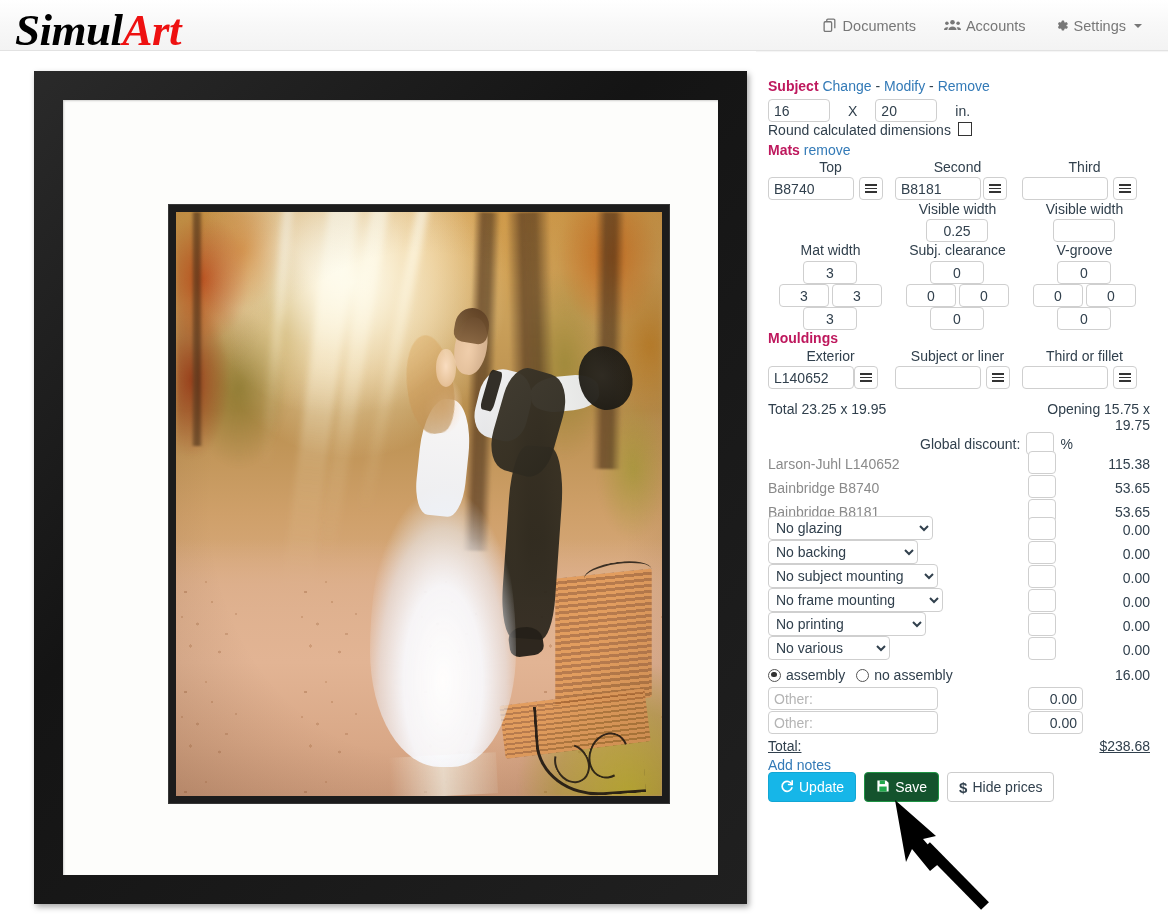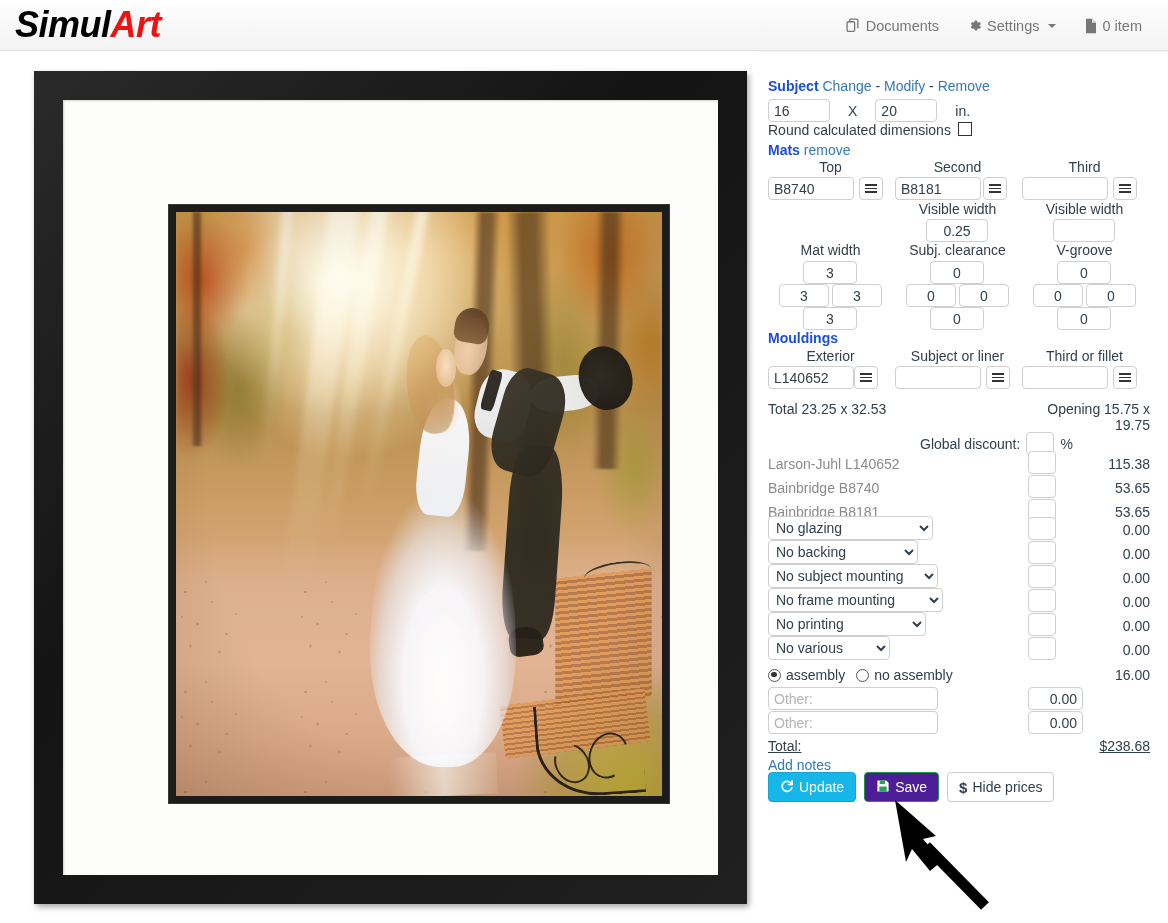--- a/index.html
+++ b/index.html
@@ -16,22 +16,22 @@
   
   .navbar {
     position: absolute; top: 0; left: 0;
     width: 1168px; height: 51px;
     background: linear-gradient(to bottom, #ffffff 0%, #f8f8f8 50%, #f3f3f3 100%);
     border-bottom: 1px solid #e2e2e2;
     box-shadow: 0 1px 1px rgba(0,0,0,0.04);
   }
   .brand {
     position: absolute; left: 15px; top: 4px;
-    font-family: Liberation Sans, sans-serif;
-    font-size: 36px;
+    font-family: Liberation Serif, serif;
+    font-size: 45px;
     font-weight: bold;
     font-style: italic;
     letter-spacing: -0.5px;
     white-space: nowrap;
     user-select: none;
   }
   .brand .b-simul { color: #000000; }
   .brand .b-art { color: #ee1111; }
 
   .nav-right {
@@ -355,21 +355,21 @@
   
   .panel {
     position: absolute;
     left: 760px; top: 51px;
     width: 408px; height: 872px;
     padding: 0;
     font-size: 14px;
     color: #31404d;
   }
   .row { position: absolute; }
-  .lbl-bold { font-weight: bold; color: #1d4ed8; text-align: right; }
+  .lbl-bold { font-weight: bold; color: #be185d; text-align: right; }
   a.link { color: #337ab7; text-decoration: none; cursor: pointer; }
   .sep { color: #31404d; }
 
   input[type="text"], .fake-input {
     border: 1px solid #cfcfcf;
     border-radius: 4px;
     background: #fff;
     font-family: "Liberation Sans", sans-serif;
     font-size: 14px;
     color: #31404d;
@@ -451,21 +451,21 @@
     height: 30px;
     padding: 0 11px;
     border-radius: 4px;
     font-size: 14px;
     cursor: pointer;
     border: 1px solid transparent;
     font-family: "Liberation Sans", sans-serif;
     white-space: nowrap;
   }
   .btn-update { background: #16b6e8; color: #ffffff; border-color: #12a6d4; }
-  .btn-save   { background: #4c1d95; color: #ffffff; border-color: #1e9444; }
+  .btn-save   { background: #14532d; color: #ffffff; border-color: #1e9444; }
   .btn-hide   { background: #ffffff; color: #31404d; border-color: #cccccc; }
 
   .total-line { text-decoration: underline; }
 
   
   .pointer-arrow { position: absolute; left: 890px; top: 792px; pointer-events: none; }
 </style>
 </head>
 <body>
 
@@ -479,41 +479,45 @@
     <a class="nav-item">
       <span class="nav-icon">
         <svg width="15" height="15" viewBox="0 0 16 16" fill="none" stroke="currentColor" stroke-width="1.4">
           <rect x="1.2" y="4" width="8" height="10.3" rx="1.2"></rect>
           <path d="M4 4V2.4A1.2 1.2 0 0 1 5.2 1.2h6.2A1.2 1.2 0 0 1 12.6 2.4v8.4"></path>
         </svg>
       </span>
       <span>Documents</span>
     </a>
 
+    <a class="nav-item">
+      <span class="nav-icon">
+        <svg width="17" height="15" viewBox="0 0 20 16" fill="currentColor">
+          <circle cx="10" cy="4.2" r="2.7"></circle>
+          <path d="M5.2 13.4c0-2.7 2.2-4.2 4.8-4.2s4.8 1.5 4.8 4.2z"></path>
+          <circle cx="3.4" cy="5.4" r="2.1"></circle>
+          <path d="M0 13.4c0-2.1 1.5-3.3 3.4-3.3.6 0 1.2.1 1.7.3-.8.8-1.3 1.8-1.3 3z"></path>
+          <circle cx="16.6" cy="5.4" r="2.1"></circle>
+          <path d="M20 13.4c0-2.1-1.5-3.3-3.4-3.3-.6 0-1.2.1-1.7.3.8.8 1.3 1.8 1.3 3z"></path>
+        </svg>
+      </span>
+      <span>Accounts</span>
+    </a>
 
     <a class="nav-item">
       <span class="nav-icon">
         <svg width="15" height="15" viewBox="0 0 16 16" fill="currentColor">
           <path d="M8 5.2A2.8 2.8 0 1 0 8 10.8 2.8 2.8 0 0 0 8 5.2zm0 4.3a1.5 1.5 0 1 1 0-3 1.5 1.5 0 0 1 0 3z"></path>
           <path d="M14.4 9.1l-1.1-.6a5.6 5.6 0 0 0 0-1l1.1-.6a.6.6 0 0 0 .25-.78l-.8-1.4a.6.6 0 0 0-.76-.27l-1.2.45a5.4 5.4 0 0 0-.86-.5l-.18-1.26A.6.6 0 0 0 10.3 2.6H8.7a.6.6 0 0 0-.6.52l-.18 1.26a5.4 5.4 0 0 0-.86.5l-1.2-.45a.6.6 0 0 0-.76.27l-.8 1.4a.6.6 0 0 0 .25.78l1.1.6a5.6 5.6 0 0 0 0 1l-1.1.6a.6.6 0 0 0-.25.78l.8 1.4a.6.6 0 0 0 .76.27l1.2-.45c.27.2.56.37.86.5l.18 1.26a.6.6 0 0 0 .6.52h1.6a.6.6 0 0 0 .6-.52l.18-1.26c.3-.13.59-.3.86-.5l1.2.45a.6.6 0 0 0 .76-.27l.8-1.4a.6.6 0 0 0-.25-.78z"></path>
         </svg>
       </span>
       <span>Settings</span>
       <span class="caret"></span>
     </a>
 
-    <a class="nav-item">
-      <span class="nav-icon">
-        <svg width="14" height="16" viewBox="0 0 14 16" fill="currentColor">
-          <path d="M2 0.8h6l4 4v10.4H2z"></path>
-          <path d="M8 0.8v4h4" fill="#ffffff" opacity="0.75"></path>
-        </svg>
-      </span>
-      <span>0 item</span>
-    </a>
 
   </div>
 </div>
 
 <div class="preview-area">
   <div class="frame-outer">
     <div class="frame-inner-bevel"></div>
     <div class="mat-top">
       <div class="mat-second">
         <div class="artwork">
@@ -702,21 +706,21 @@
     <input type="text" style="width: 86px;" value="">
     <span class="menu-btn">
         <span class="bars">
           <i></i>
           <i></i>
           <i></i>
         </span>
       </span>
   </div>
 
-  <div class="row" style="left:8px; top:350px;">Total 23.25 x 32.53</div>
+  <div class="row" style="left:8px; top:350px;">Total 23.25 x 19.95</div>
   <div class="row" style="left:255px; top:350px; width:135px; text-align:right;">Opening 15.75 x 19.75</div>
 
   <div class="row" style="left:160px; top:381px; display:flex; align-items:center; gap:6px;">
     <span>Global discount:</span>
     <input type="text" class="disc-in center" value="" style="">
     <span>%</span>
   </div>
 
   <div class="row itemname" style="left:8px; top:405px;">Larson-Juhl L140652</div>
   <div class="row" style="left:268px; top:400px;">

